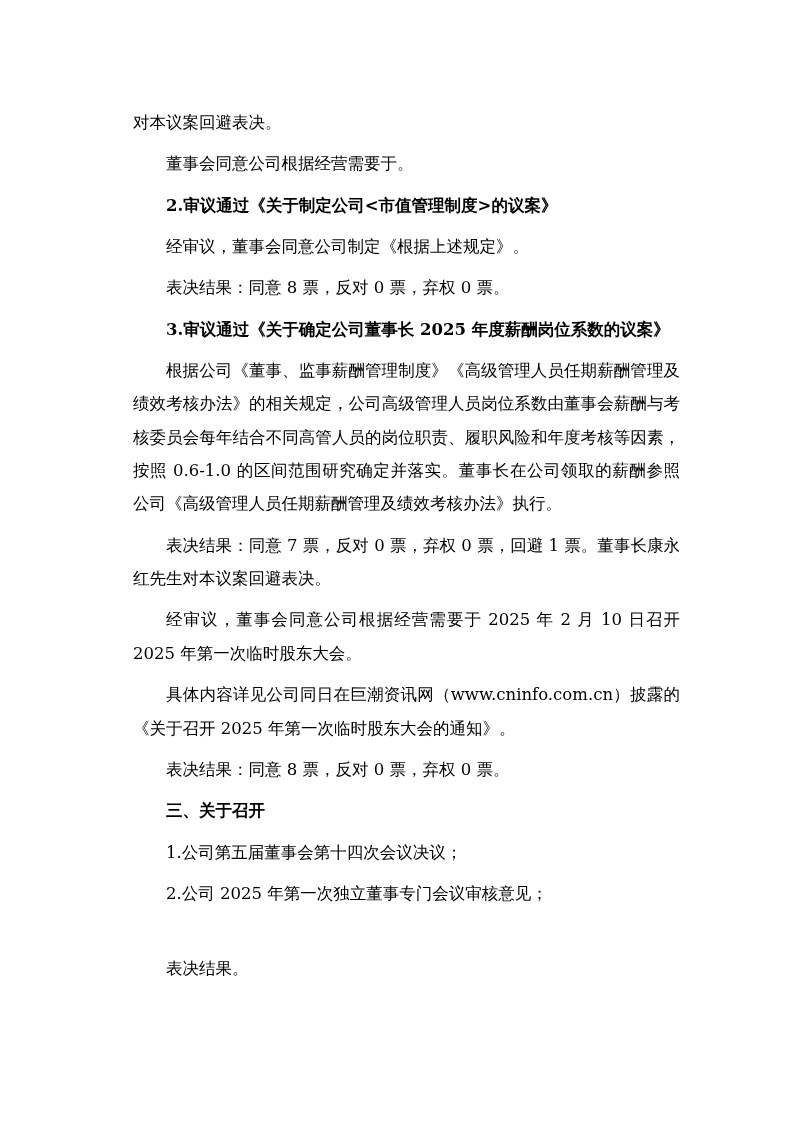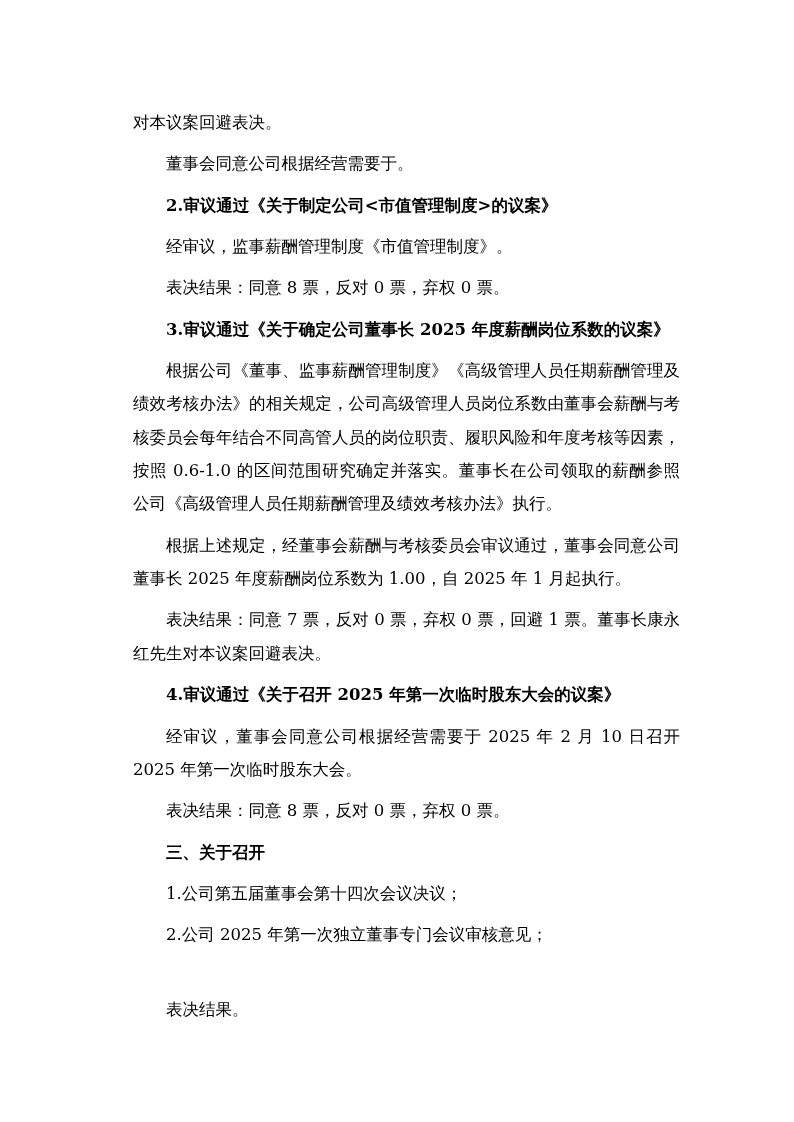--- a/index.html
+++ b/index.html
@@ -42,28 +42,27 @@
   }
 </style>
 </head>
 <body>
 
 <div class="page">
   <div class="content">
     <p class="no-indent">对本议案回避表决。</p>
     <p>董事会同意公司根据经营需要于。</p>
     <p class="heading">2.审议通过《关于制定公司&lt;市值管理制度&gt;的议案》</p>
-    <p>经审议，监事薪酬管理制度《市值管理制度》。</p>
+    <p>经审议，董事会同意公司制定《根据上述规定》。</p>
     <p>表决结果：同意 8 票，反对 0 票，弃权 0 票。</p>
     <p class="heading">3.审议通过《关于确定公司董事长 2025 年度薪酬岗位系数的议案》</p>
     <p>根据公司《董事、监事薪酬管理制度》《高级管理人员任期薪酬管理及绩效考核办法》的相关规定，公司高级管理人员岗位系数由董事会薪酬与考核委员会每年结合不同高管人员的岗位职责、履职风险和年度考核等因素，按照 0.6-1.0 的区间范围研究确定并落实。董事长在公司领取的薪酬参照公司《高级管理人员任期薪酬管理及绩效考核办法》执行。</p>
-    <p>根据上述规定，经董事会薪酬与考核委员会审议通过，董事会同意公司董事长 2025 年度薪酬岗位系数为 1.00，自 2025 年 1 月起执行。</p>
     <p>表决结果：同意 7 票，反对 0 票，弃权 0 票，回避 1 票。董事长康永红先生对本议案回避表决。</p>
-    <p class="heading">4.审议通过《关于召开 2025 年第一次临时股东大会的议案》</p>
     <p>经审议，董事会同意公司根据经营需要于 2025 年 2 月 10 日召开 2025 年第一次临时股东大会。</p>
+    <p>具体内容详见公司同日在巨潮资讯网（www.cninfo.com.cn）披露的《关于召开 2025 年第一次临时股东大会的通知》。</p>
     <p>表决结果：同意 8 票，反对 0 票，弃权 0 票。</p>
     <p class="heading">三、关于召开</p>
     <p>1.公司第五届董事会第十四次会议决议；</p>
     <p>2.公司 2025 年第一次独立董事专门会议审核意见；</p>
     <p class="blank no-indent"></p>
     <p>表决结果。</p>
   </div>
 </div>
 
 </body></html>

